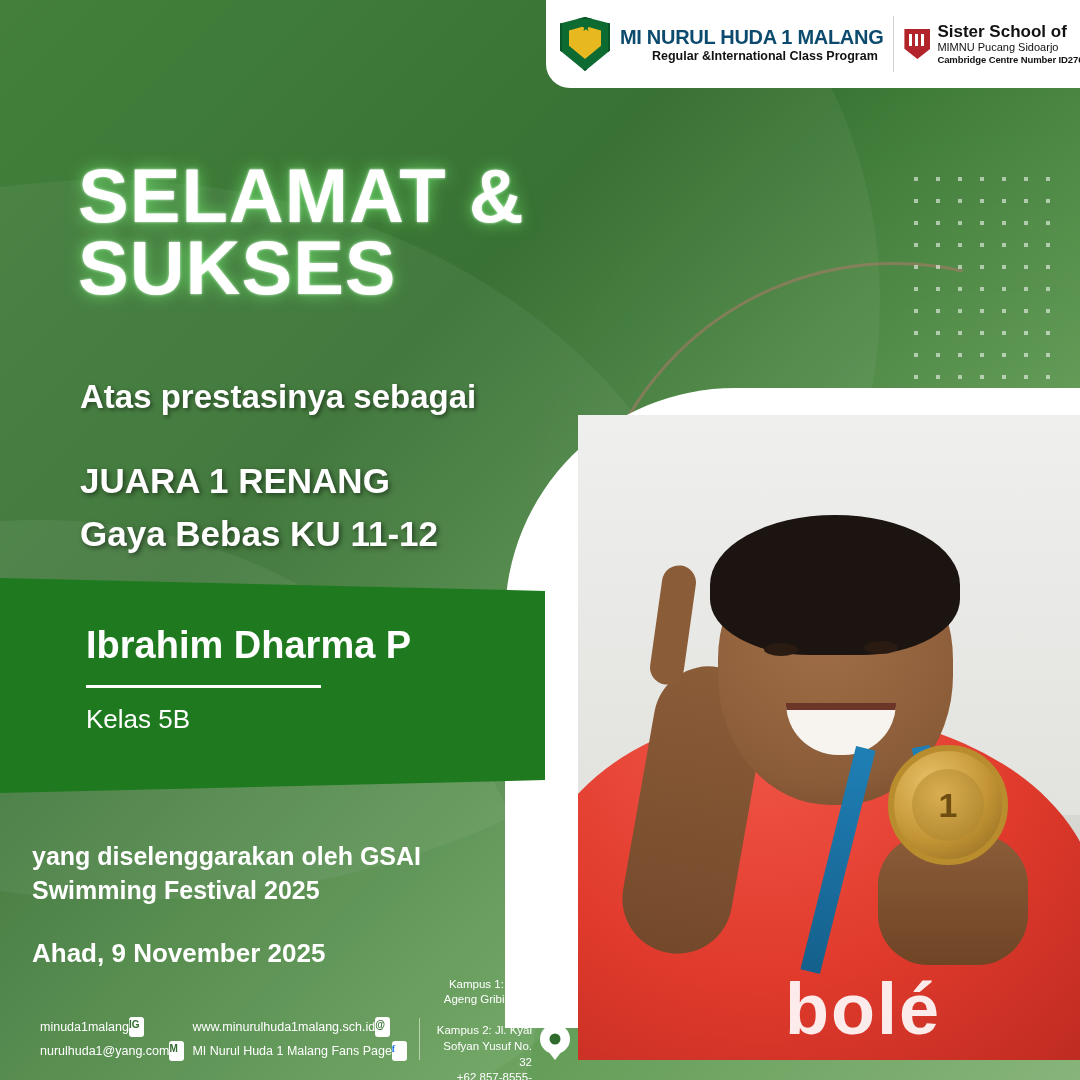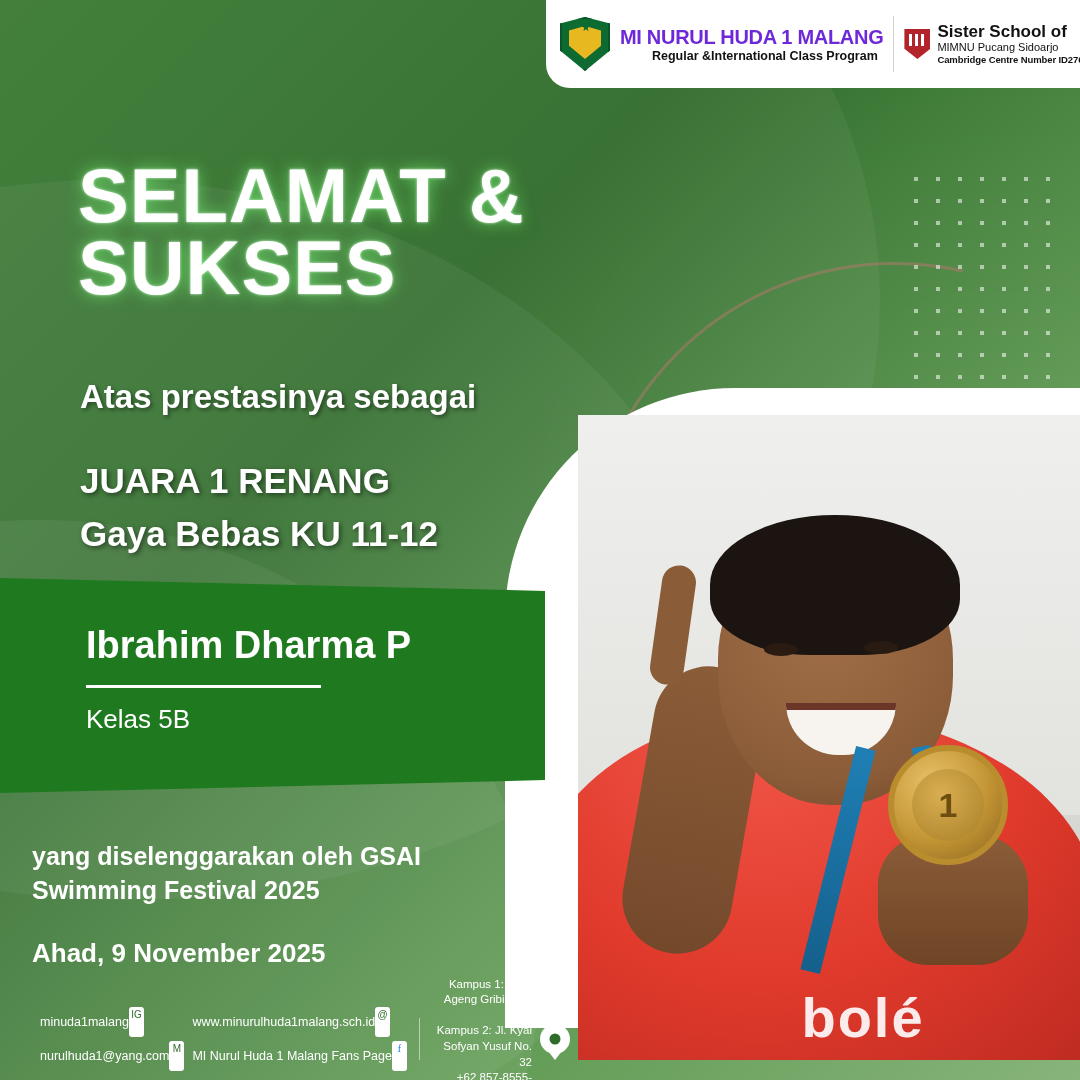--- a/index.html
+++ b/index.html
@@ -84,42 +84,42 @@
     background:radial-gradient(circle at 40% 35%, #d9ae52, #a97f27);
     display:flex; align-items:center; justify-content:center;
     color:#6e4e10; font-weight:bold; font-size:34px;
   }
   .ph-hand {
     position:absolute; left:300px; top:420px; width:150px; height:130px;
     background:linear-gradient(180deg,#8b5c38,#6f4526); border-radius:50px;
   }
   .ph-bole {
     position:absolute; left:120px; bottom:10px; width:330px; text-align:center;
-    color:rgba(255,255,255,0.9); font-size:56px; font-weight:bold; letter-spacing:2px;
+    color:rgba(255,255,255,0.9); font-size:72px; font-weight:bold; letter-spacing:2px;
   }
 
   
   .header {
     position:absolute; left:546px; top:0; width:534px; height:88px;
     background:#ffffff; border-bottom-left-radius:24px;
     display:flex; align-items:center; padding:0 10px 0 14px; gap:10px;
   }
   .crest { width:50px; height:54px; flex:0 0 auto; position:relative; }
   .crest .shield {
     position:absolute; inset:0; background:#0d6b31;
     clip-path:polygon(50% 0,100% 12%,100% 62%,50% 100%,0 62%,0 12%);
     border:2px solid #0a5527;
   }
   .crest .inner {
     position:absolute; left:9px; top:9px; right:9px; bottom:12px; background:#e8b820;
     clip-path:polygon(50% 0,100% 14%,100% 60%,50% 100%,0 60%,0 14%);
   }
   .crest .star { position:absolute; left:21px; top:4px; color:#0d6b31; font-size:11px; }
   .head-txt { flex:1 1 auto; }
-  .head-txt .l1 { font-weight:bold; font-size:20px; color:#6d28d9; letter-spacing:-0.3px; white-space:nowrap; }
+  .head-txt .l1 { font-weight:bold; font-size:20px; color:#0c4a6e; letter-spacing:-0.3px; white-space:nowrap; }
   .head-txt .l2 { font-weight:bold; font-size:12.5px; color:#111; white-space:nowrap;padding-left:32px; }
   .divider-v { width:1px; height:56px; background:#cfcfcf; flex:0 0 auto; }
   .sister { display:flex; align-items:center; gap:7px; flex:0 0 auto; }
   .sister-shield {
     width:26px; height:30px; background:#b3232a; position:relative;
     clip-path:polygon(0 0,100% 0,100% 66%,50% 100%,0 66%);
   }
   .sister-shield::after {
     content:""; position:absolute; left:5px; top:5px; right:5px; height:12px;
     background:repeating-linear-gradient(90deg,#fff 0 3px,#b3232a 3px 6px);
@@ -174,22 +174,22 @@
 
   
   .footer {
     position:absolute; left:0; bottom:0; width:578px; height:78px;
     display:flex; align-items:center; gap:8px; padding:0 8px 4px 40px;
     color:#ffffff;
   }
   .fcol { display:flex; flex-direction:column; justify-content:center; gap:4px; }
   .frow { display:flex; align-items:center; font-size:12.5px; white-space:nowrap; }
   .ico {
-    width:15px; height:30px; border-radius:3px; background:#ffffff; color:#2f6b2a;
-    font-size:10px; line-height:15px; text-align:center; font-weight:normal; flex:0 0 auto;
+    width:15px; height:20px; border-radius:3px; background:#ffffff; color:#2f6b2a;
+    font-size:10px; line-height:15px; font-weight:bold; flex:0 0 auto;
   }
   .ico.fb { border-radius:3px; background:#fff; color:#1877f2; font-family:"Liberation Serif", serif; }
   .fsep { width:1px; height:42px; background:rgba(255,255,255,0.5); margin:0 4px; }
   .addr { font-size:11.5px; line-height:1.35; text-align:right; }
   .pin {
     width:30px; height:30px; background:#fff; border-radius:50% 50% 50% 50%;
     position:relative; flex:0 0 auto;
   }
   .pin::after {
     content:""; position:absolute; left:50%; top:50%; transform:translate(-50%,-50%);

